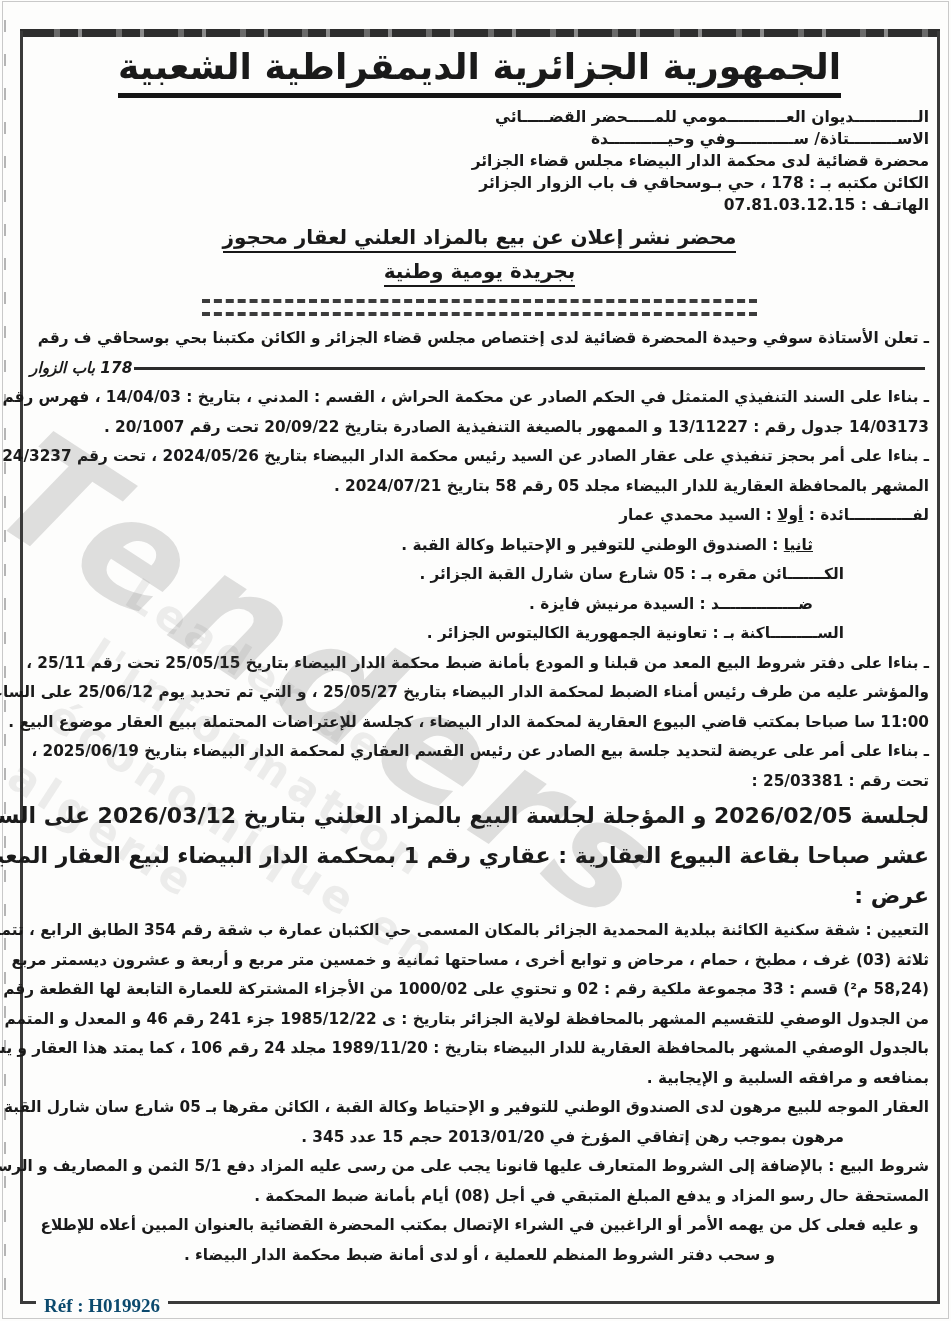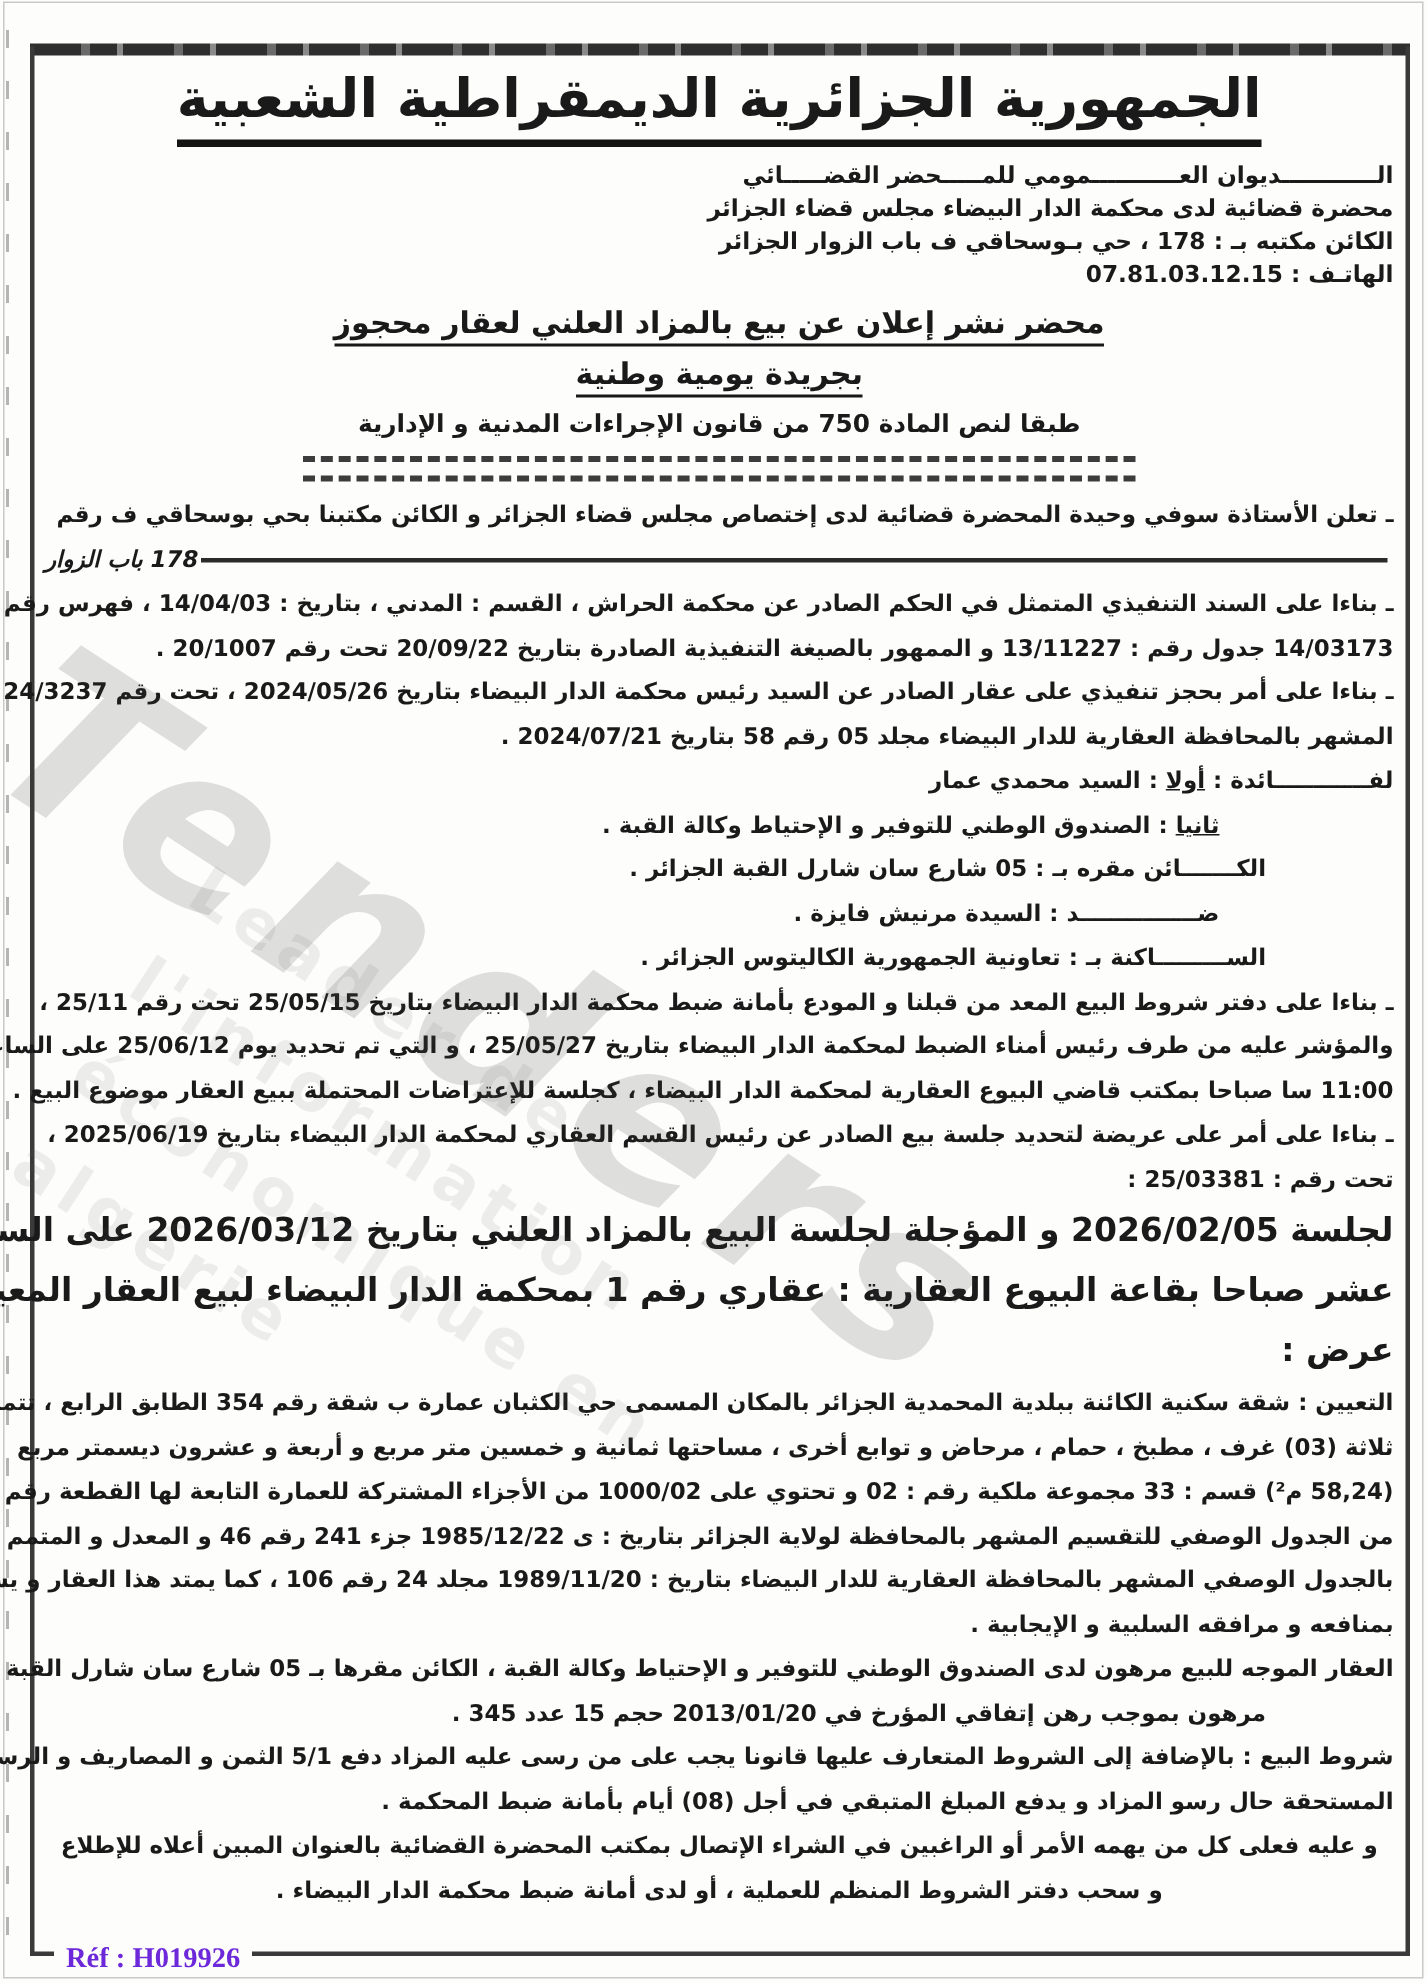--- a/index.html
+++ b/index.html
@@ -46,53 +46,53 @@
   .bl.i2{padding-right:116px;}
   .bl.big{font-size:22px;line-height:40px;}
   .bl .u{text-decoration:underline;}
   .bl.has-rule{display:flex;direction:ltr;align-items:center;}
   .bl.has-rule span:first-child{direction:rtl;font-style:italic;}
   .bl .rule{flex:1;border-bottom:3px solid #2b2b2b;height:0;margin:0 4px 0 2px;}
 
   
   .ref{position:absolute;left:36px;bottom:4px;z-index:3;background:#fdfdfc;
     font-family:"Liberation Serif",serif;font-weight:bold;font-size:19px;
-    color:#6d28d9;padding:0 8px;direction:ltr;}
+    color:#0c4a6e;padding:0 8px;direction:ltr;}
 </style>
 </head>
 <body>
 
 <div class="scan-outer"></div>
 <div class="scan-left"></div>
 <div class="frame-top"></div>
 <div class="frame"></div>
 
 <div class="wm wm-brand">Tenders</div>
 <div class="wm wm-tagline">Leader de l'information économique en algérie</div>
 
 <div class="content">
 
   <div class="main-title">
     <span>الجمهورية الجزائرية الديمقراطية الشعبية</span>
   </div>
 
   <div class="letterhead">
       <div>الــــــــــــديوان العـــــــــــمومي للمـــــحضر القضـــــائي</div>
+      <div>الاســـــــــتاذة/ ســـــــــــوفي وحيـــــــــــدة</div>
       <div>محضرة قضائية لدى محكمة الدار البيضاء مجلس قضاء الجزائر</div>
       <div>الكائن مكتبه بـ : 178 ، حي بـوسحاقي ف باب الزوار الجزائر</div>
       <div>الهاتـف : 07.81.03.12.15</div>
     </div>
 
   <div class="h1">
     <span>محضر نشر إعلان عن بيع بالمزاد العلني لعقار محجوز</span>
   </div>
   <div class="h2">
     <span>بجريدة يومية وطنية</span>
   </div>
-  <div class="h3">طبقا لنص المادة 750 من قانون الإجراءات المدنية و الإدارية</div>
 
   <div class="sep"></div>
 
   <div class="body-lines">
       <div class="bl "><span>ـ تعلن الأستاذة سوفي وحيدة المحضرة قضائية لدى إختصاص مجلس قضاء الجزائر و الكائن مكتبنا بحي بوسحاقي ف رقم</span></div>
       <div class="bl  has-rule">
         <span>178 باب الزوار </span>
         <span class="rule"></span>
       </div>
       <div class="bl "><span>ـ بناءا على السند التنفيذي المتمثل في الحكم الصادر عن محكمة الحراش ، القسم : المدني ، بتاريخ : 14/04/03 ، فهرس رقم :</span></div>

